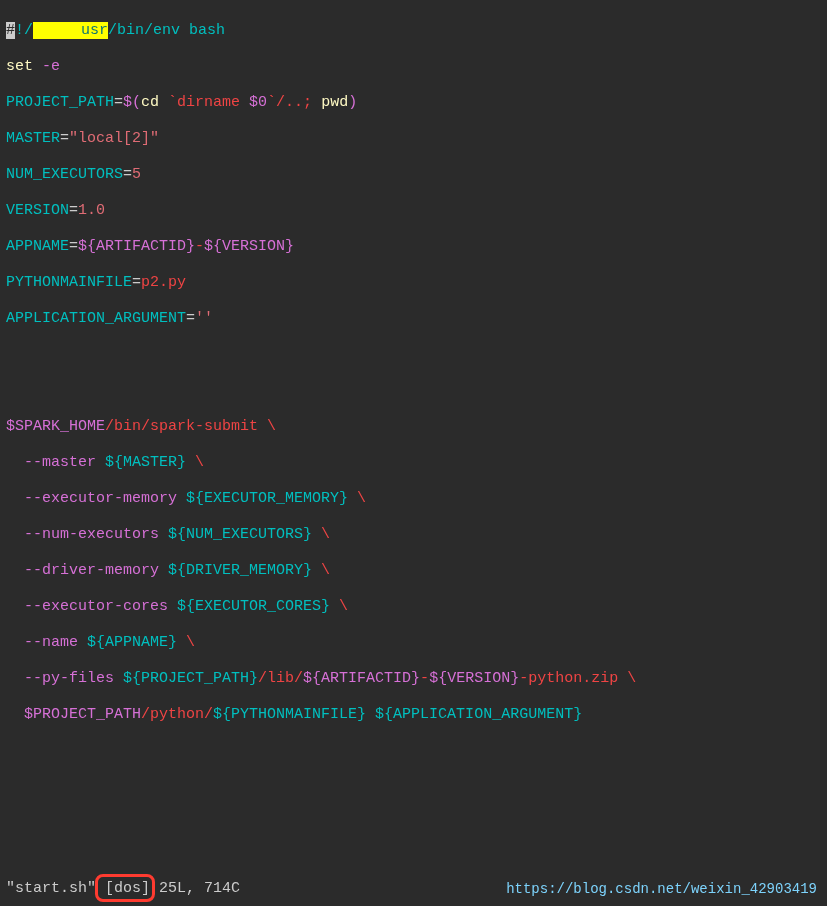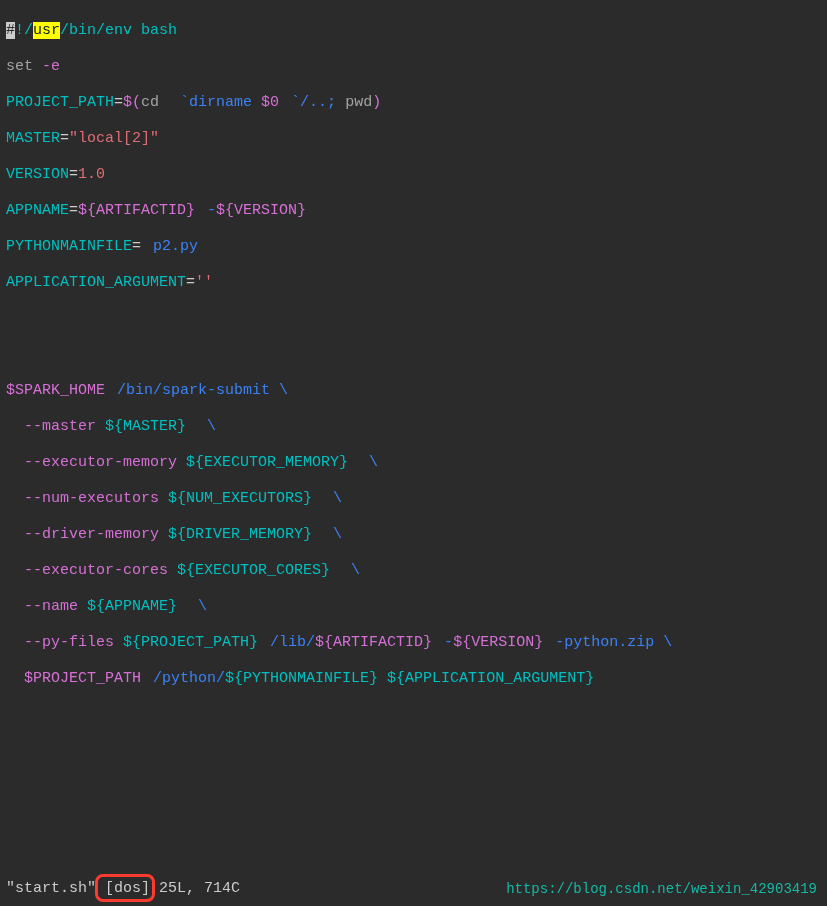--- a/index.html
+++ b/index.html
@@ -21,61 +21,63 @@
     .editor {
       padding: 4px 6px;
       white-space: pre;
     }
     .line {
       display: block;
     }
     .cyan { color: #00bfbf; }
     .magenta { color: #d670d6; }
     .red { color: #e06c75; }
-    .white { color: #3b82f6; margin-left: 12px; }
-    .teal { color: #a3a3a3; }
+    .white { color: #ef4444; }
+    .teal { color: #fef9c3; }
     .cursor-bg {
       background: #cccccc;
       color: #2b2b2b;
     }
     .highlight-yellow {
       background: #ffff00;
-      color: #0f172a;
+      color: #0f766e;
+      padding-left: 48px;
     }
     .statusline {
       position: absolute;
       bottom: 8px;
       left: 6px;
       color: #cccccc;
     }
     .watermark {
       position: absolute;
       bottom: 8px;
       right: 10px;
-      color: #14b8a6;
+      color: #7dd3fc;
       font-size: 14px;
     }
     .red-box {
       position: absolute;
       border: 3px solid #ff3b30;
       border-radius: 8px;
       width: 60px;
       height: 28px;
       left: 95px;
       bottom: 4px;
     }
   </style>
 </head>
 <body>
 
 <div class="editor">
 <span class="line"><span class="cursor-bg">#</span><span class="cyan">!/</span><span class="highlight-yellow">usr</span><span class="cyan">/bin/env bash</span></span>
 <span class="line"><span class="teal">set</span><span class="magenta"> -e</span></span>
 <span class="line"><span class="cyan">PROJECT_PATH</span><span>=</span><span class="magenta">$(</span><span class="teal">cd</span><span class="white"> `dirname </span><span class="magenta">$0</span><span class="white">`/..; </span><span class="teal">pwd</span><span class="magenta">)</span></span>
 <span class="line"><span class="cyan">MASTER</span><span>=</span><span class="red">"local[2]"</span></span>
+<span class="line"><span class="cyan">NUM_EXECUTORS</span><span>=</span><span class="red">5</span></span>
 <span class="line"><span class="cyan">VERSION</span><span>=</span><span class="red">1.0</span></span>
 <span class="line"><span class="cyan">APPNAME</span><span>=</span><span class="magenta">${ARTIFACTID}</span><span class="white">-</span><span class="magenta">${VERSION}</span></span>
 <span class="line"><span class="cyan">PYTHONMAINFILE</span><span>=</span><span class="white">p2.py</span></span>
 <span class="line"><span class="cyan">APPLICATION_ARGUMENT</span><span>=</span><span class="red">''</span></span>
 <span class="line"> </span>
 <span class="line"> </span>
 <span class="line"><span class="magenta">$SPARK_HOME</span><span class="white">/bin/spark-submit \</span></span>
 <span class="line"><span class="magenta">  --master </span><span class="cyan">${MASTER}</span><span class="white"> \</span></span>
 <span class="line"><span class="magenta">  --executor-memory </span><span class="cyan">${EXECUTOR_MEMORY}</span><span class="white"> \</span></span>
 <span class="line"><span class="magenta">  --num-executors </span><span class="cyan">${NUM_EXECUTORS}</span><span class="white"> \</span></span>

